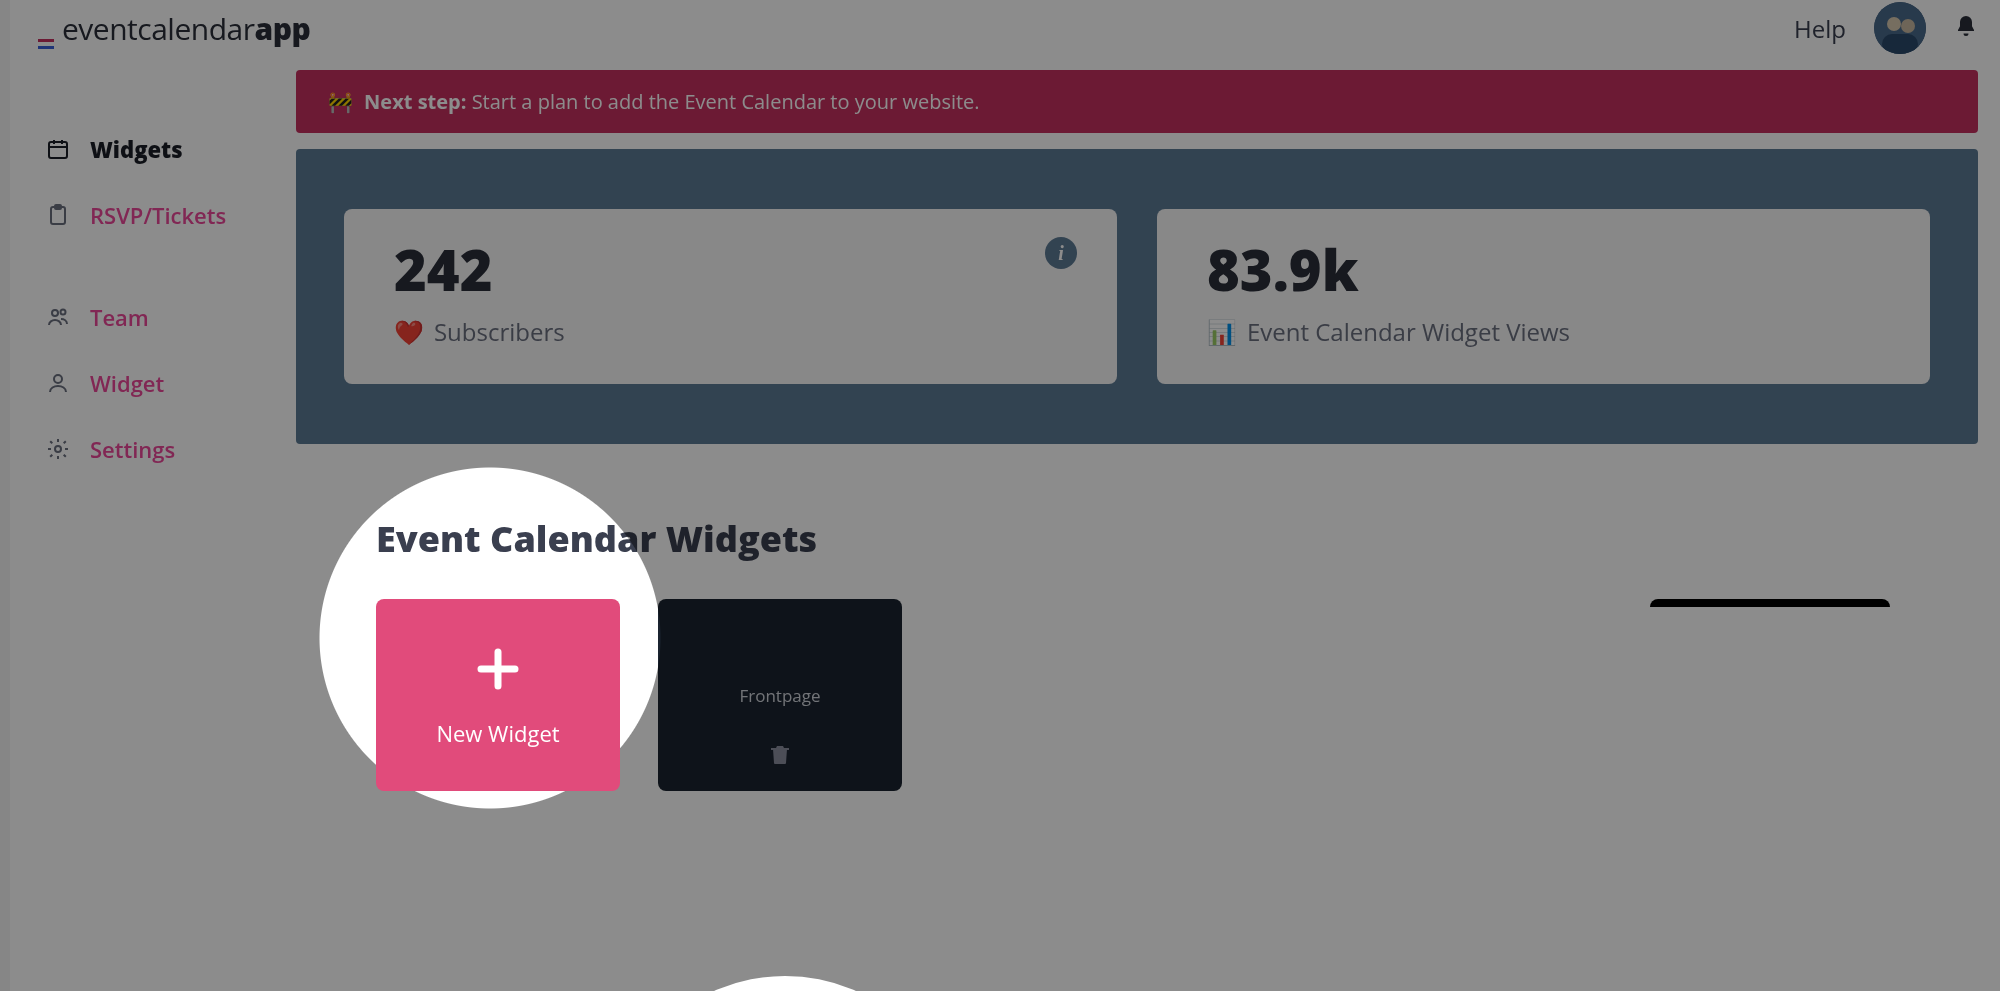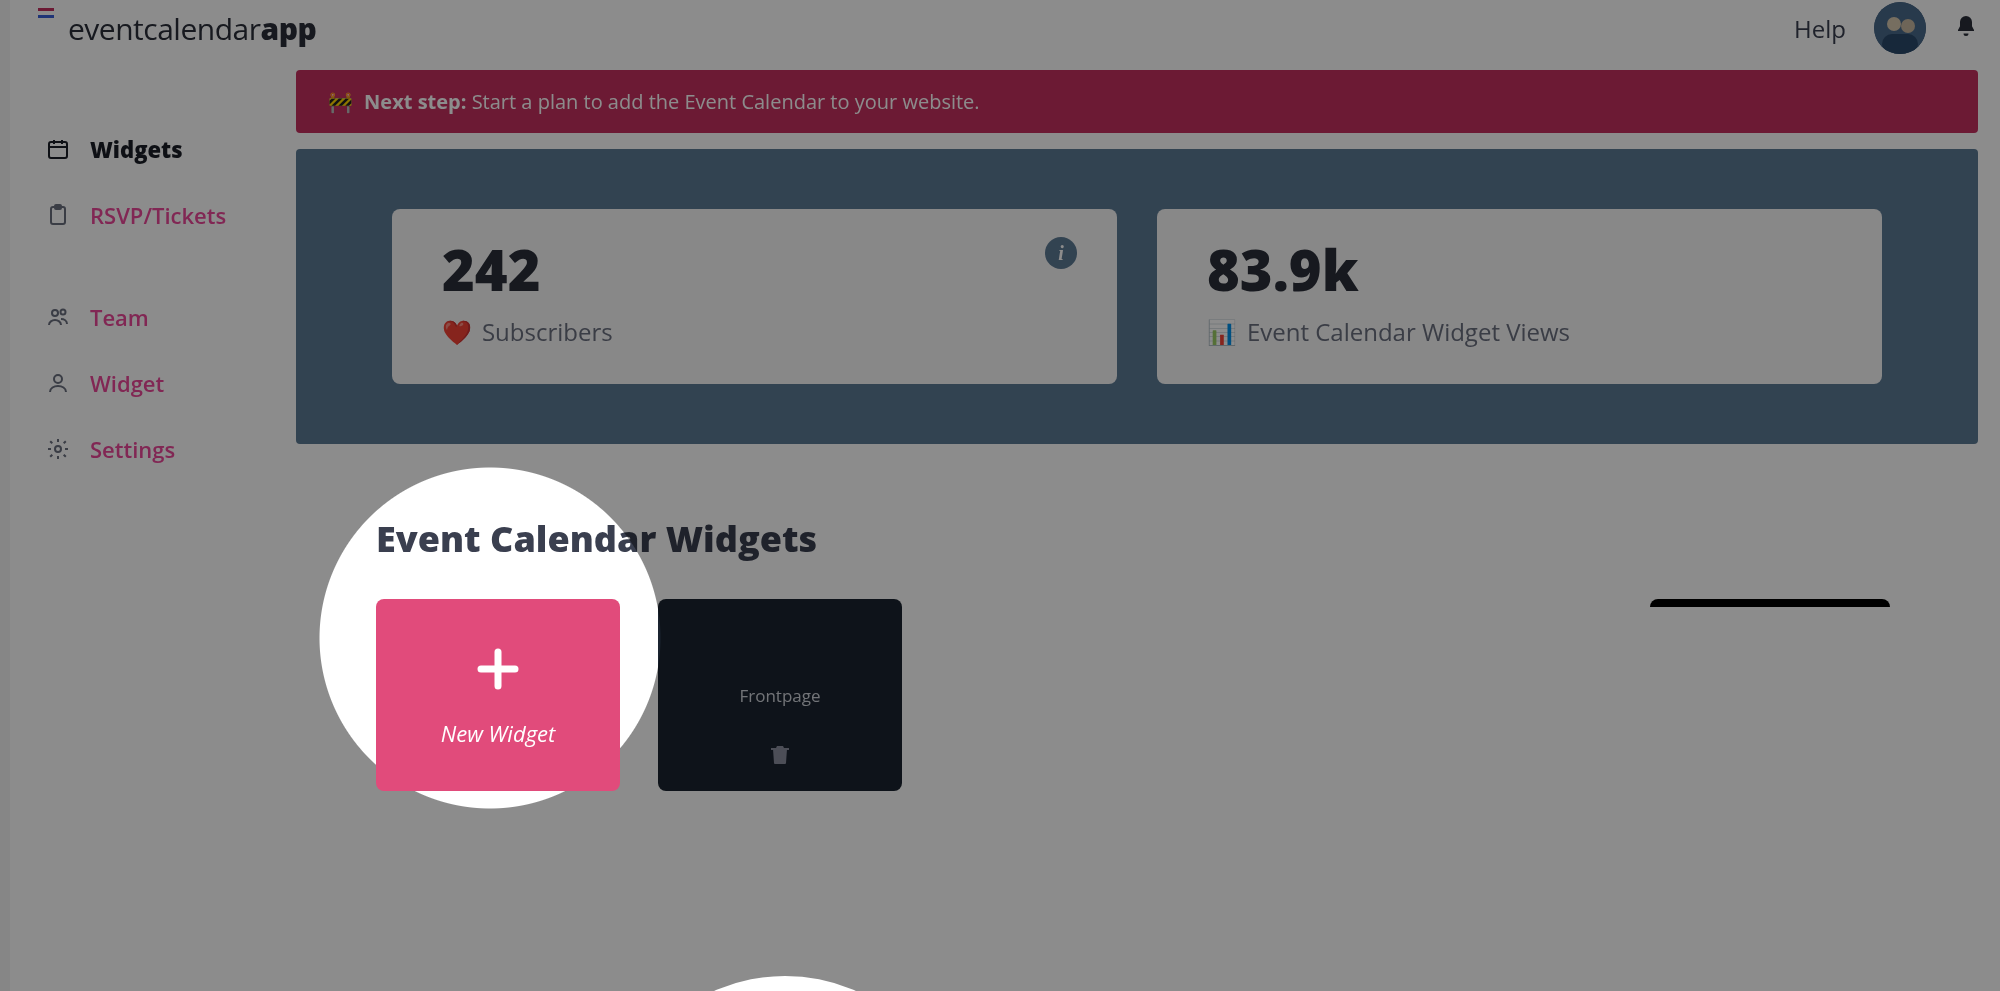--- a/index.html
+++ b/index.html
@@ -21,22 +21,22 @@
 }
 .topbar {
   display: flex;
   align-items: center;
   justify-content: space-between;
   padding: 0 32px 0 28px;
   height: 56px;
 }
 .logo-wrap {
   display: flex;
-  align-items: flex-start;
-  gap: 14px;
+  align-items: flex-end;
+  gap: 8px;
 }
 .logo-mark {
   display: inline-flex;
   flex-direction: column;
   gap: 4px;
 }
 .logo-mark span {
   display: block;
   width: 16px;
   height: 3px;
@@ -116,21 +116,21 @@
   margin: 14px 32px 0 0;
   border-radius: 4px;
   font-size: 20px;
 }
 .banner .emoji { margin-right: 6px; }
 .banner .strong { font-weight: 700; }
 .stats-panel {
   background: #5c7a94;
   margin: 16px 32px 0 0;
   border-radius: 4px;
-  padding: 60px 96px;
+  padding: 60px 48px;
   display: flex;
   gap: 40px;
 }
 .stat-card {
   background: #f7f7f7;
   border-radius: 8px;
   padding: 32px 50px 36px 50px;
   flex: 1;
   position: relative;
 }
@@ -243,21 +243,21 @@
   position: absolute;
   left: 314px;
   top: 462px;
   width: 350px;
   height: 350px;
   border-radius: 50%;
   background: #fff;
   z-index: 1;
 }
 .main, .widgets-row, .widget-card { position: relative; }
-.widget-card.new { z-index: 3; font-style: italic; }
+.widget-card.new { z-index: 3; }
 .widgets-section { position: relative; }
 </style>
 </head>
 <body>
 
 <div class="app-container">
   <div class="topbar">
     <div class="logo-wrap">
       <span class="logo-mark">
         <span style="background:#c5315f"></span>

